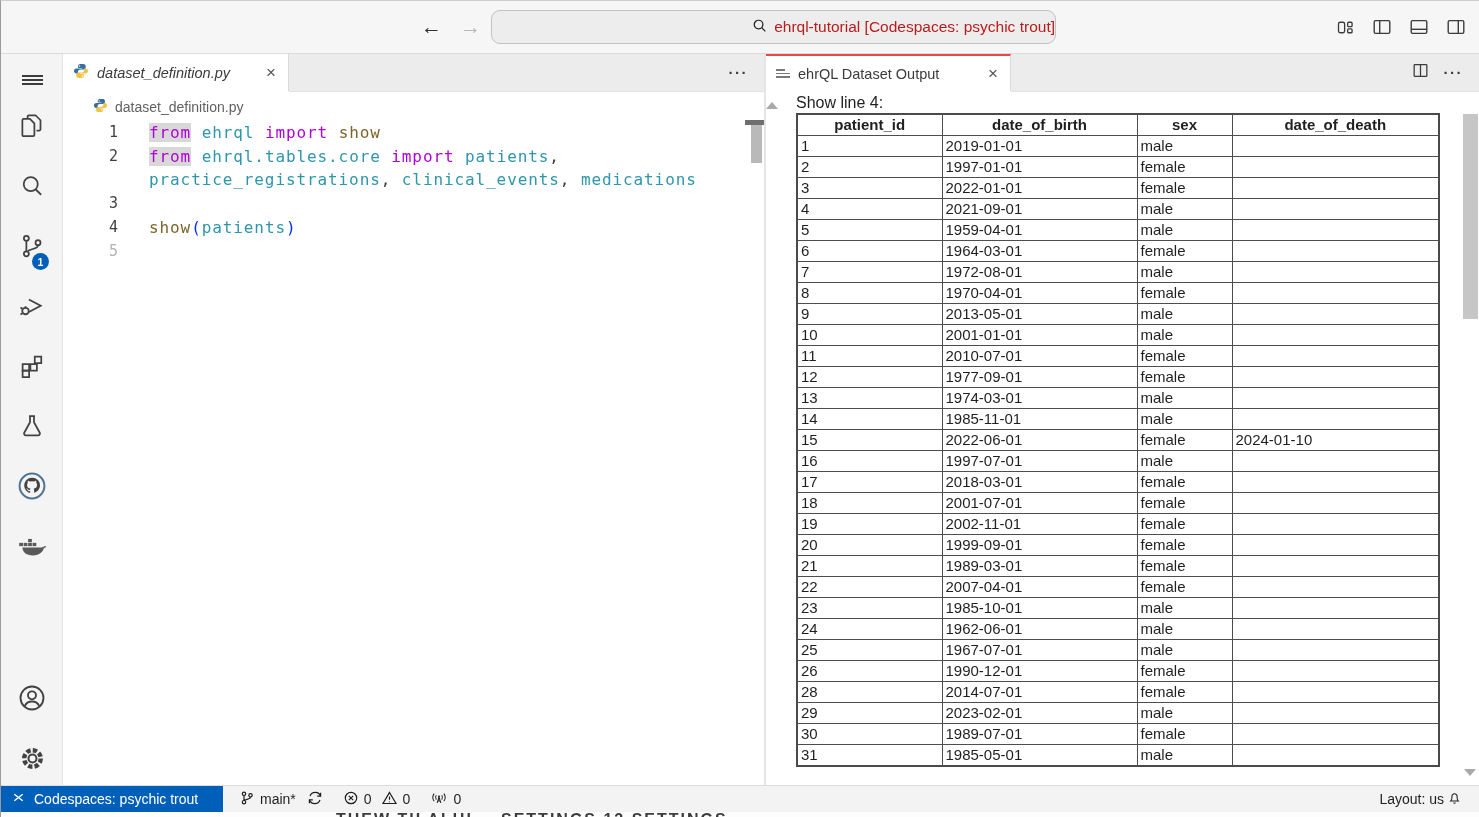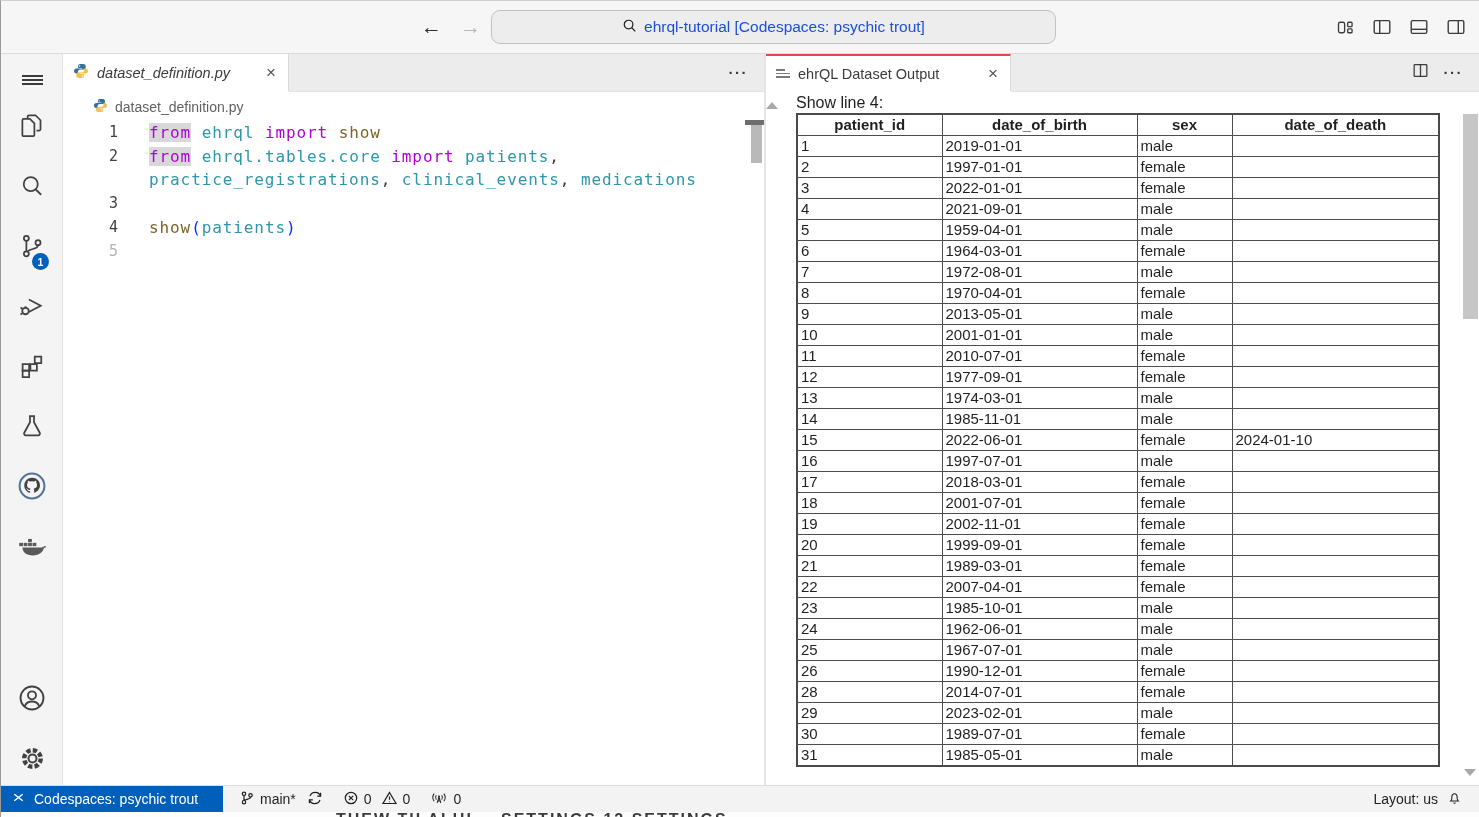--- a/index.html
+++ b/index.html
@@ -10,22 +10,22 @@
     border-left:1px solid #9a9a9a; border-top:1px solid #cfcfcf;
   }
   
   .titlebar{ position:absolute; top:0; left:0; right:0; height:53px; background:#f6f6f6; border-bottom:1px solid #dcdcdc; }
   .nav-arrows{ position:absolute; left:420px; top:0; height:100%; display:flex; align-items:center; gap:18px; font-size:21px; }
   .arrow-back{ color:#2f2f2f; cursor:pointer; }
   .arrow-fwd{ color:#b8b8b8; }
   .command-center{
     position:absolute; left:490px; top:9px; width:565px; height:34px;
     background:#ededed; border:1px solid #c2c2c2; border-radius:9px;
-    display:flex; align-items:center; justify-content:center; gap:7px;
-    font-size:15.5px; color:#1d4ed8; cursor:pointer;
+    display:flex; align-items:center; justify-content:flex-end; gap:7px;
+    font-size:15.5px; color:#b91c1c; cursor:pointer;
   }
   .titlebar-actions{ position:absolute; right:12px; top:0; height:100%; display:flex; align-items:center; gap:15px; }
   .tb-icon svg{ display:block; }
   
   .activitybar{ position:absolute; left:0; top:53px; width:62px; bottom:32px; background:#f4f4f4; border-right:1px solid #e3e3e3; }
   .ab-item{ position:absolute; left:0; width:62px; height:34px; display:flex; align-items:center; justify-content:center; cursor:pointer; }
   .hamburger span{ display:block; width:21px; height:1.8px; background:#3b3b3b; margin:2.6px 0; }
   .scm-badge{
     position:absolute; left:31px; top:199px; width:17px; height:17px; border-radius:50%;
     background:#005fb8; color:#fff; font-size:10.5px; font-weight:bold;
@@ -74,21 +74,21 @@
   .wv-scroll-thumb{ position:absolute; left:697px; top:22px; width:15px; height:205px; background:#c6c6c6; cursor:pointer; }
   .wv-down{ position:absolute; left:698px; bottom:9px; width:0; height:0; border-left:6px solid transparent; border-right:6px solid transparent; border-top:7px solid #a9a9a9; cursor:pointer; }
   
   .statusbar{
     position:absolute; left:0; right:0; bottom:5px; height:27px; background:#f3f3f3;
     border-top:1px solid #dcdcdc; display:flex; align-items:center; font-size:14px; color:#1f1f1f;
   }
   .sb-remote{ height:100%; width:222px; background:#005fb8; color:#fff; display:flex; align-items:center; gap:8px; padding:0 10px; cursor:pointer; }
   .sb-left{ display:flex; align-items:center; gap:20px; padding-left:16px; }
   .sb-group{ display:flex; align-items:center; gap:5px; cursor:pointer; }
-  .sb-right{ margin-left:auto; display:flex; align-items:center; gap:8px; padding-right:16px; }
+  .sb-right{ margin-left:auto; display:flex; align-items:center; gap:2px; padding-right:16px; }
   
   .sliver{ position:absolute; left:0; right:0; bottom:0; height:5px; background:#fdfdfd; overflow:hidden; }
   .sliver span{ position:absolute; top:0; font-size:16px; font-weight:bold; color:#3c3c3c; letter-spacing:2px; line-height:15px; }
   .frag-left{ left:335px; }
   .frag-right{ left:500px; }
 </style>
 </head>
 <body>
 
 <div class="window">

